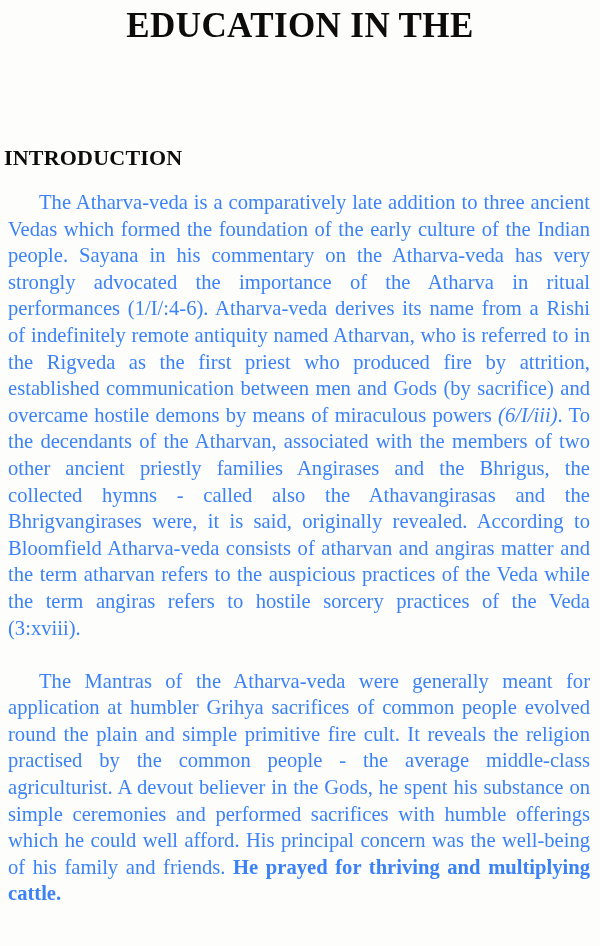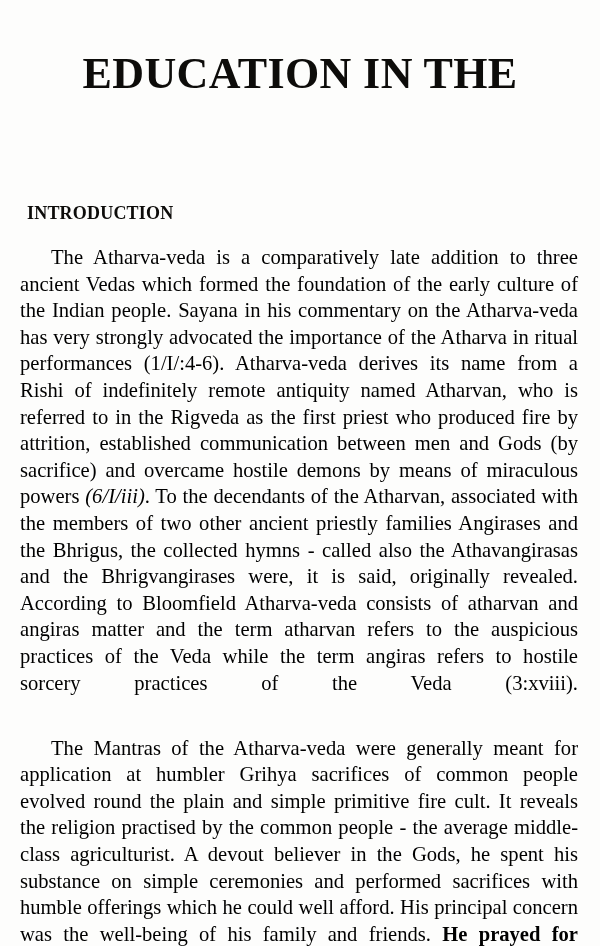--- a/index.html
+++ b/index.html
@@ -28,58 +28,57 @@
   
   .title-block {
     margin: 0;
     padding-top: 4px;
     text-align: center;
   }
   .title-line {
     display: block;
     font-family: "Liberation Serif", "DejaVu Serif", serif;
     font-weight: bold;
-    font-size: 44px;
+    font-size: 35px;
     line-height: 44px;
     letter-spacing: 0.4px;
     color: #0d0c0a;
     white-space: nowrap;
-    margin-top: 48px;
   }
   .title-line.second {
     letter-spacing: 0.2px;
   }
 
   
   .section-heading {
-    margin: 7px;
-    padding-left: 20px;
+    margin: 0;
+    padding-left: 4px;
     padding-top: 97px;
     font-family: "Liberation Serif", "DejaVu Serif", serif;
     font-weight: bold;
-    font-size: 18px;
+    font-size: 22px;
     line-height: 26px;
     letter-spacing: 0.2px;
     color: #0d0c0a;
   }
 
   
   .body-area {
     padding: 0 10px 0 8px;
     margin-top: 18px;
   }
   .para {
-    margin: 12px;
+    margin: 0;
     font-family: "Liberation Serif", "DejaVu Serif", serif;
     font-size: 20.6px;
     line-height: 26.6px;
     text-align: justify;
     text-justify: inter-word;
     text-indent: 31px;
-    color: #000000;
+    color: #3b82f6;
     hyphens: manual;
     word-spacing: 0.1px;
   }
   .para + .para {
     margin-top: 0px;
   }
   
   .para:after {
     content: "";
     display: inline-block;

